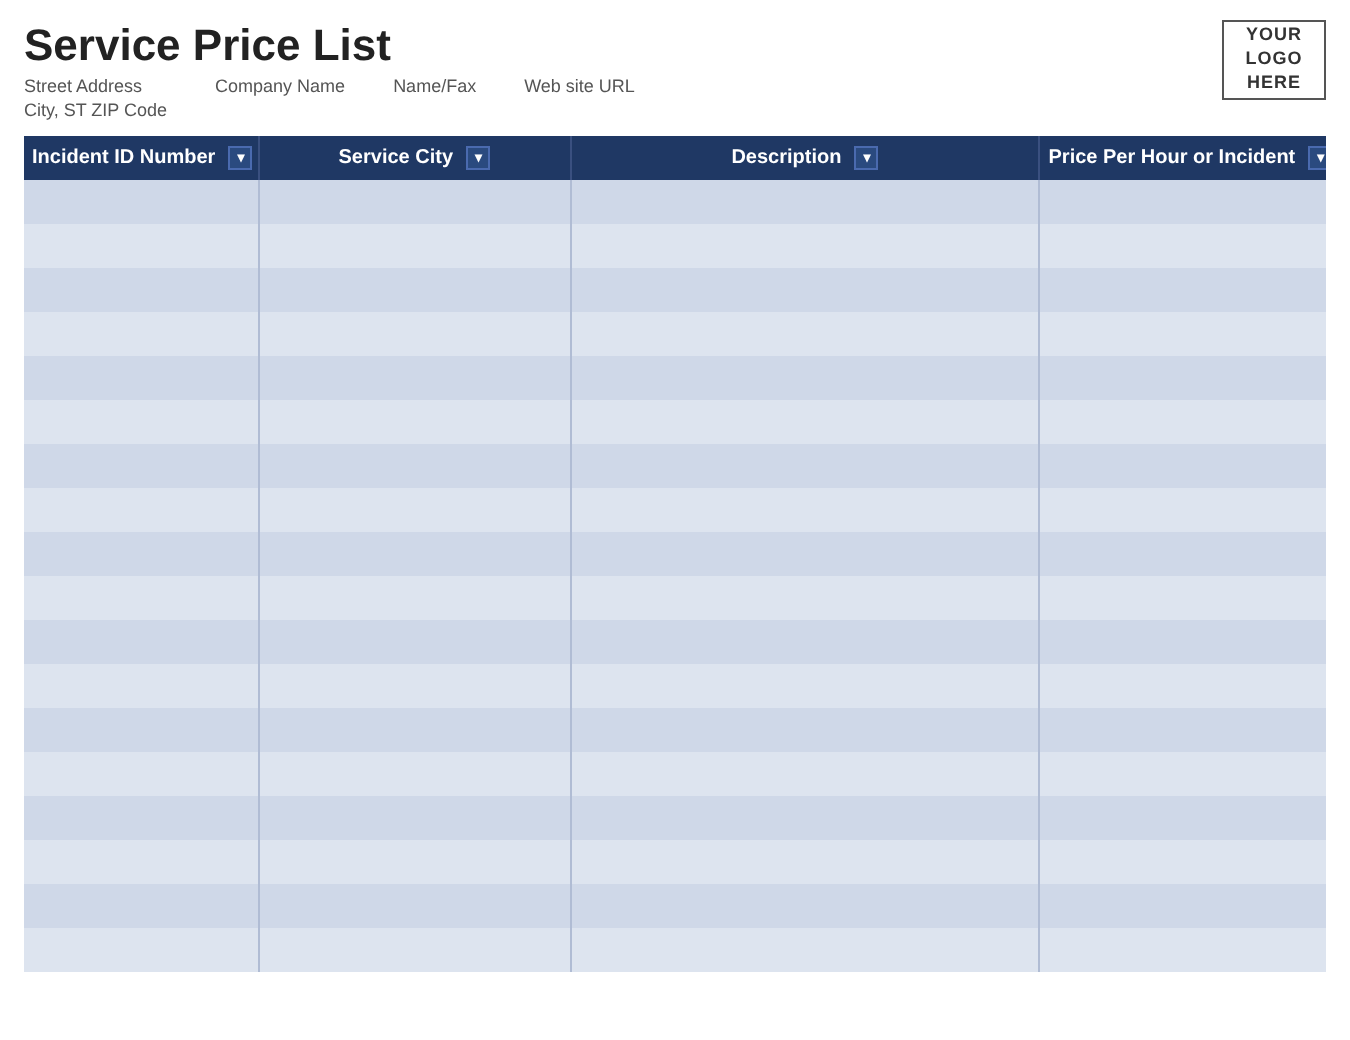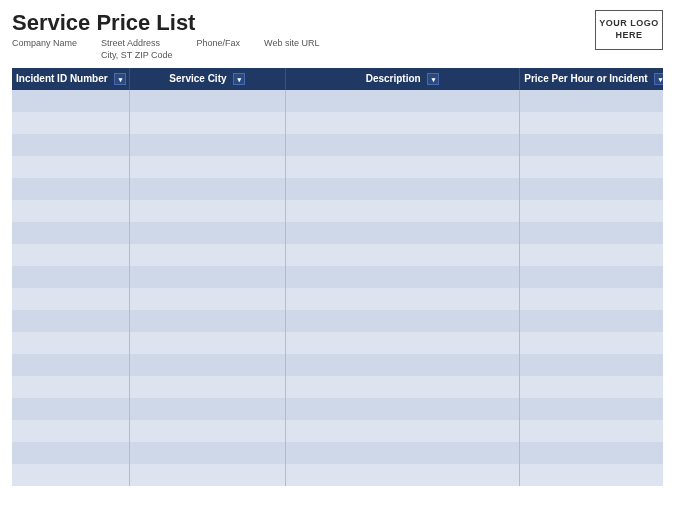--- a/index.html
+++ b/index.html
@@ -49,21 +49,21 @@
       color: #555;
       line-height: 1.3;
     }
     .company-value {
       font-size: 9px;
       color: #555;
       line-height: 1.3;
     }
     .logo-box {
       border: 1.5px solid #555;
-      width: 68px;
+      width: 52px;
       height: 40px;
       display: flex;
       align-items: center;
       justify-content: center;
       text-align: center;
       font-size: 9px;
       font-weight: bold;
       color: #333;
       text-transform: uppercase;
       letter-spacing: 0.5px;
@@ -131,28 +131,28 @@
   </style>
 </head>
 <body>
 
 <div class="page">
   <div class="header">
     <div class="header-left">
       <div class="title">Service Price List</div>
       <div class="company-info-row">
         <div class="company-block">
-          <span class="company-label">Company Name</span>
-        </div>
-        <div class="company-block">
           <span class="company-value">Street Address</span>
           <span class="company-value">City, ST  ZIP Code</span>
         </div>
         <div class="company-block">
-          <span class="company-label">Phone/Fax</span>
+          <span class="company-label">Company Name</span>
+        </div>
+        <div class="company-block">
+          <span class="company-label">Name/Fax</span>
         </div>
         <div class="company-block">
           <span class="company-label">Web site URL</span>
         </div>
       </div>
     </div>
     <div class="logo-box">
       <span>YOUR LOGO HERE</span>
     </div>
   </div>

